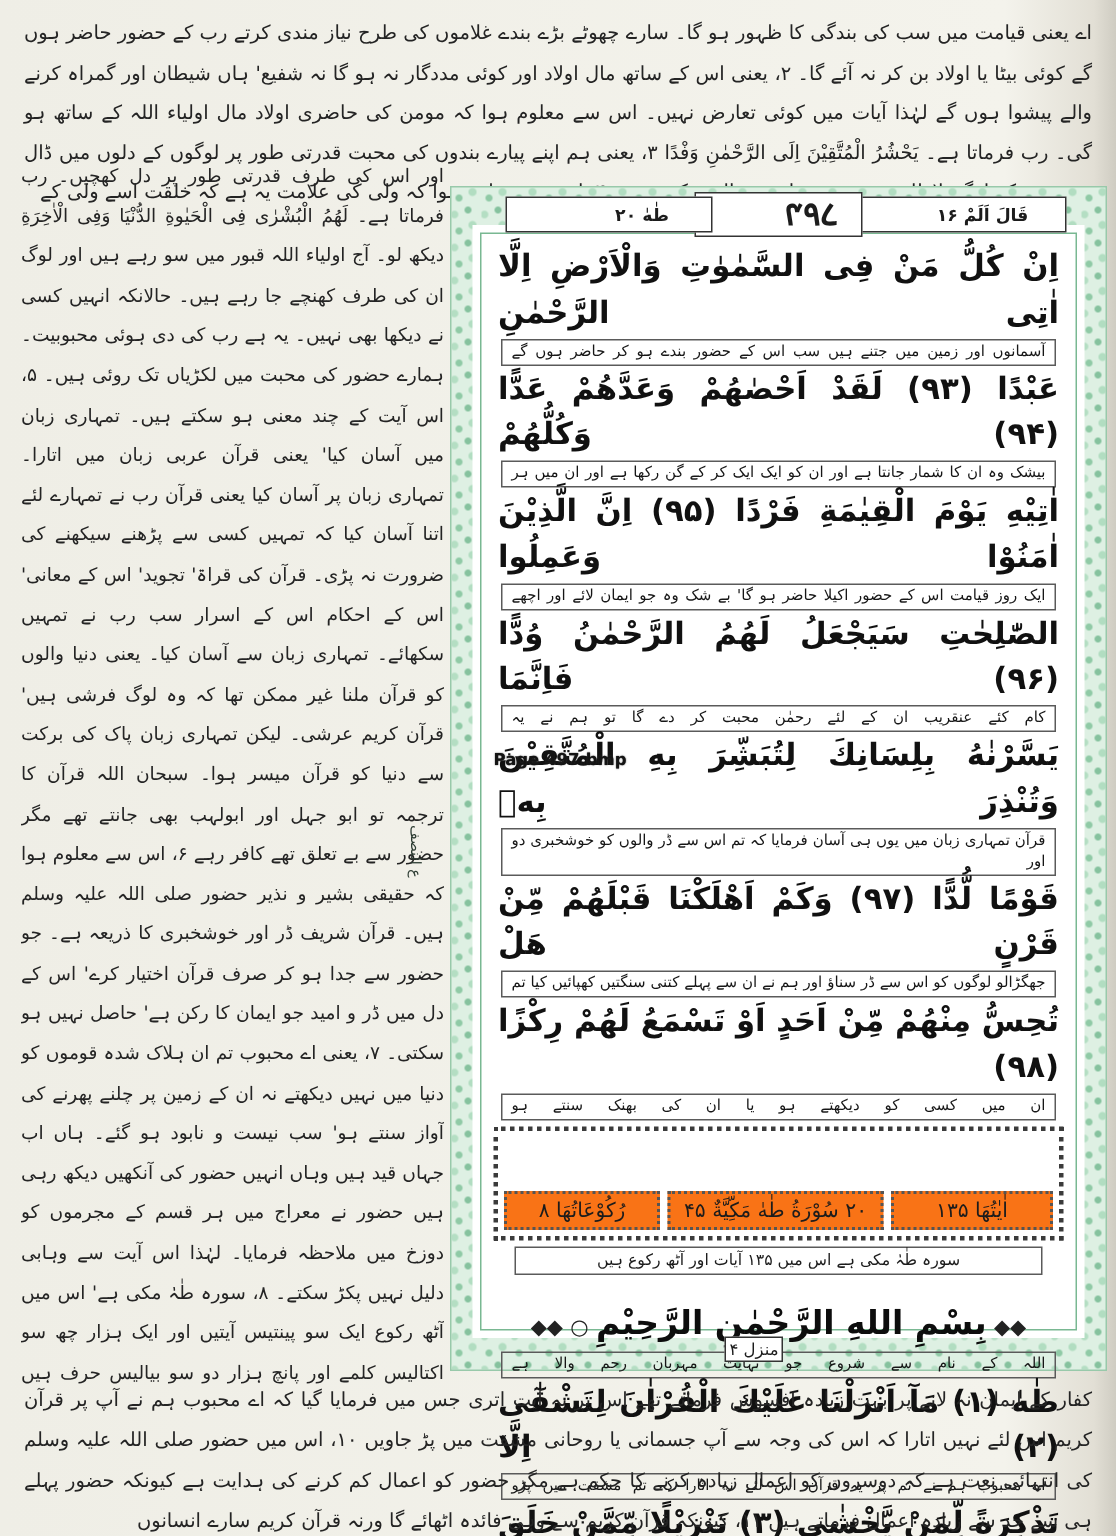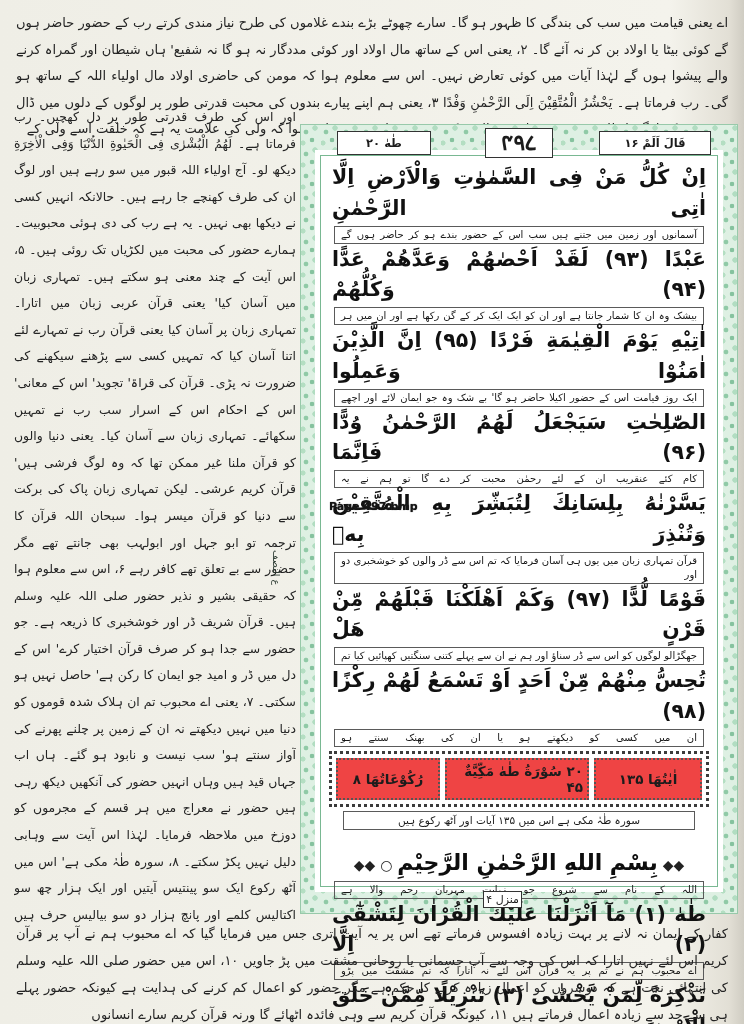--- a/index.html
+++ b/index.html
@@ -75,24 +75,25 @@
   }
   
   .surah-hdr{
     display:flex;align-items:stretch;gap:5px;
     border:3px dotted #3b3b3b;
     padding:4px;margin:4px 0 2px 0;
     direction:rtl;
   }
   .surah-hdr .cell{
     border:2px dotted #555;
-    background:#ef4444;
+    background:#f97316;
     display:flex;align-items:center;justify-content:center;
-    font-weight:bold;font-size:13.5px;
+    font-weight:normal;font-size:13.5px;
     padding:3px 4px;
+    margin-top:36px;
   }
   .cell-ayat{width:96px;}
   .cell-title{flex:1;font-size:15px;}
   .cell-ruku{width:92px;}
   .surah-note{
     border:1px solid #5a5a5a;margin:2px 14px 0 14px;
     padding:1px 1px;font-size:10.5px;line-height:15px;
     text-align:center;
   }
   .bismillah{
@@ -100,20 +101,21 @@
     line-height:1.5;margin-top:16px;
   }
   .bismillah::before{content:"◆◆ ";font-size:14px;color:#222;}
   .bismillah::after{content:" ○ ◆◆";font-size:14px;color:#222;}
   
   .hdr-box{
     position:absolute;
     background:#fff;border:1px solid #333;
     display:flex;align-items:center;justify-content:center;
     font-weight:bold;
+    padding-left:44px;
   }
   .hdr-juz{top:6px;right:26px;width:110px;height:22px;font-size:11.5px;}
   .hdr-page{top:3px;left:50%;transform:translateX(-50%);width:66px;height:28px;font-size:20px;font-family:Liberation Serif, serif;}
   .hdr-surah{top:6px;left:36px;width:92px;height:22px;font-size:11.5px;}
   .manzil-box{
     position:absolute;bottom:5px;right:215px;
     background:#fff;border:1px solid #333;
     font-size:11px;font-weight:normal;
     padding:1px 2px;
   }

